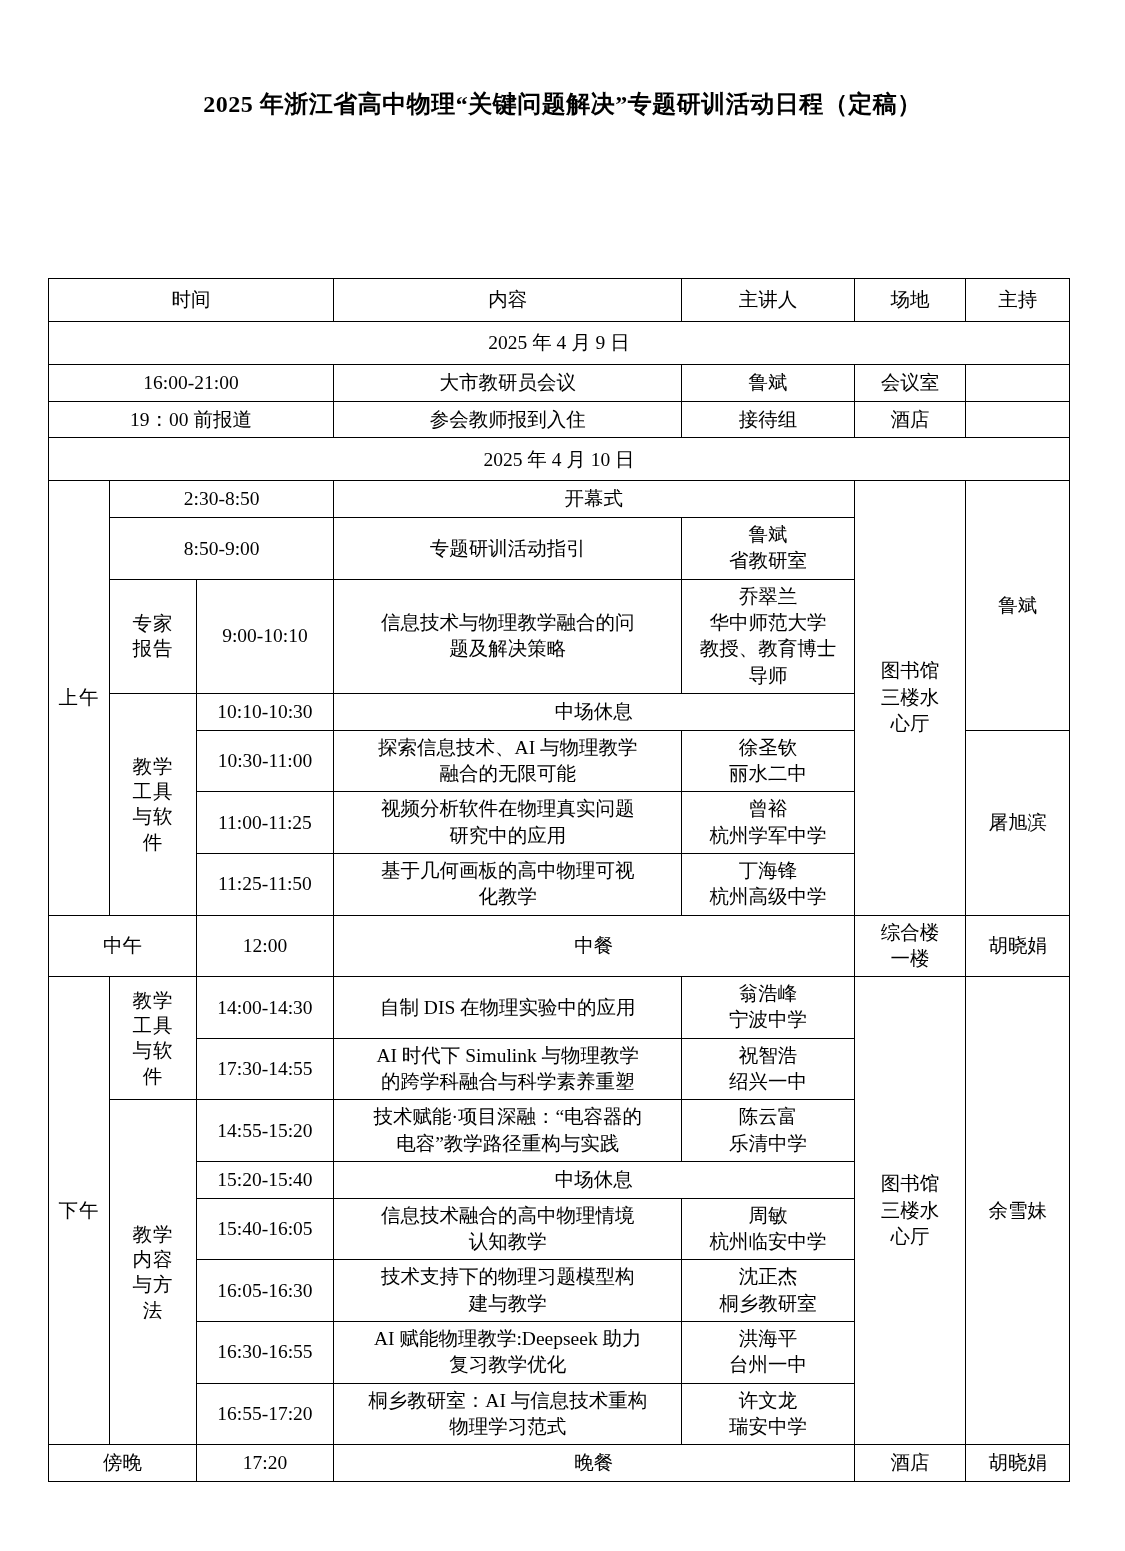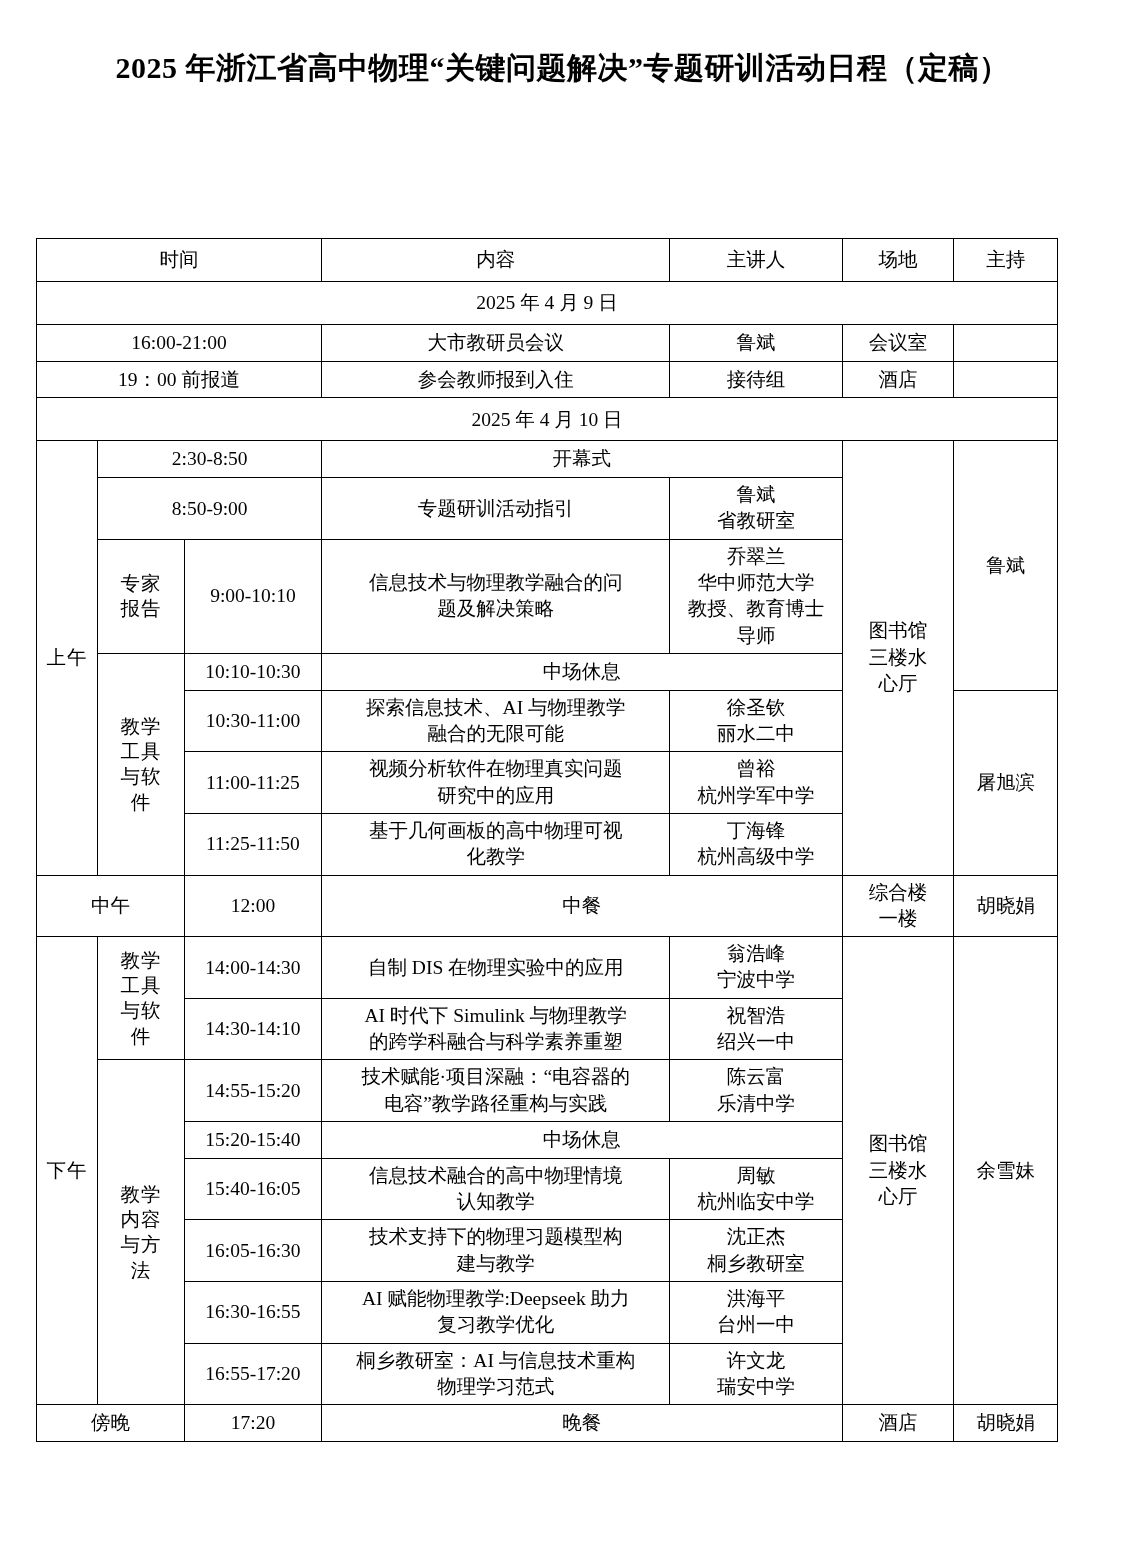--- a/index.html
+++ b/index.html
@@ -16,30 +16,30 @@
   }
   .page {
     width: 1125px;
     height: 1551px;
     box-sizing: border-box;
     padding: 0;
     position: relative;
   }
   .doc-title {
     text-align: center;
-    font-size: 30px;
+    font-size: 24px;
     font-weight: bold;
     letter-spacing: 0.5px;
-    margin-top: 48px;
+    margin-top: 88px;
     margin-bottom: 0;
     font-family: "Liberation Serif", "DejaVu Serif", serif;
   }
   .table-wrap {
     position: absolute;
-    left: 36px;
+    left: 48px;
     top: 190px;
     width: 1022px;
   }
   table.schedule {
     border-collapse: collapse;
     width: 1022px;
     table-layout: fixed;
     font-size: 19.5px;
     line-height: 1.42;
   }
@@ -228,21 +228,21 @@
           </td>
           <td rowspan="8" class="cell-multi">
             <div>图书馆</div>
             <div>三楼水</div>
             <div>心厅</div>
           </td>
           <td rowspan="8">余雪妹</td>
         </tr>
 
         <tr>
-          <td>14:30-14:10</td>
+          <td>17:30-14:55</td>
           <td class="cell-multi">
             <div>AI 时代下 Simulink 与物理教学</div>
             <div>的跨学科融合与科学素养重塑</div>
           </td>
           <td class="cell-multi">
             <div>祝智浩</div>
             <div>绍兴一中</div>
           </td>
         </tr>
 

